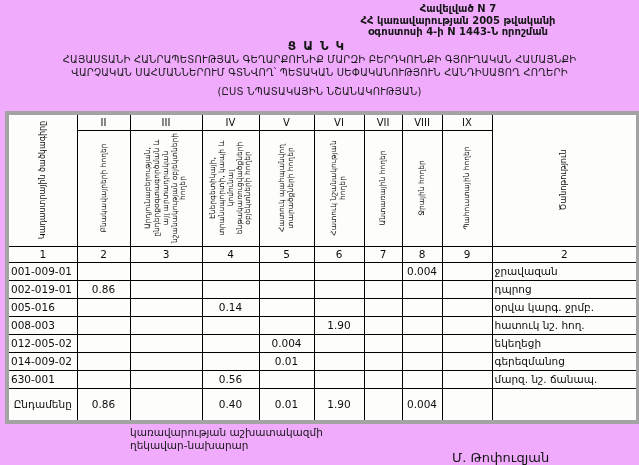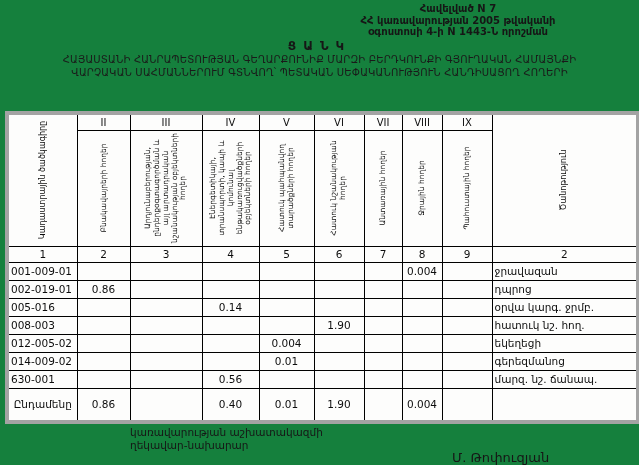--- a/index.html
+++ b/index.html
@@ -6,21 +6,21 @@
   html, body { width: 639px; height: 465px; }
   body {
     font-family: "DejaVu Sans", sans-serif;
     background: #f4f4f2;
     color: #111;
   }
   .page {
     position: relative;
     width: 639px;
     height: 465px;
-    background: #15803d;
+    background: #f0abfc;
     overflow: hidden;
   }
   
   .appendix {
     position: absolute;
     top: 3px; left: 280px; width: 356px;
     text-align: center;
     font-size: 10px;
     font-weight: bold;
     line-height: 11.5px;
@@ -102,20 +102,21 @@
 
   <div class="appendix">
     <div>Հավելված N 7</div>
     <div>ՀՀ կառավարության 2005 թվականի</div>
     <div>օգոստոսի 4-ի N 1443-Ն որոշման</div>
   </div>
 
   <div class="heading">ՑԱՆԿ</div>
   <div class="title-line title-1">ՀԱՅԱՍՏԱՆԻ ՀԱՆՐԱՊԵՏՈՒԹՅԱՆ ԳԵՂԱՐՔՈՒՆԻՔ ՄԱՐԶԻ ԲԵՐԴԿՈՒՆՔԻ ԳՅՈՒՂԱԿԱՆ ՀԱՄԱՅՆՔԻ</div>
   <div class="title-line title-2">ՎԱՐՉԱԿԱՆ ՍԱՀՄԱՆՆԵՐՈՒՄ ԳՏՆՎՈՂ՝ ՊԵՏԱԿԱՆ ՍԵՓԱԿԱՆՈՒԹՅՈՒՆ ՀԱՆԴԻՍԱՑՈՂ ՀՈՂԵՐԻ</div>
+  <div class="title-line title-3">(ԸՍՏ ՆՊԱՏԱԿԱՅԻՆ ՆՇԱՆԱԿՈՒԹՅԱՆ)</div>
 
   <table class="land">
     <colgroup>
       <col style="width:70px">
         <col style="width:53px">
         <col style="width:72px">
         <col style="width:57px">
       <col style="width:55px">
         <col style="width:50px">
         <col style="width:38px">

